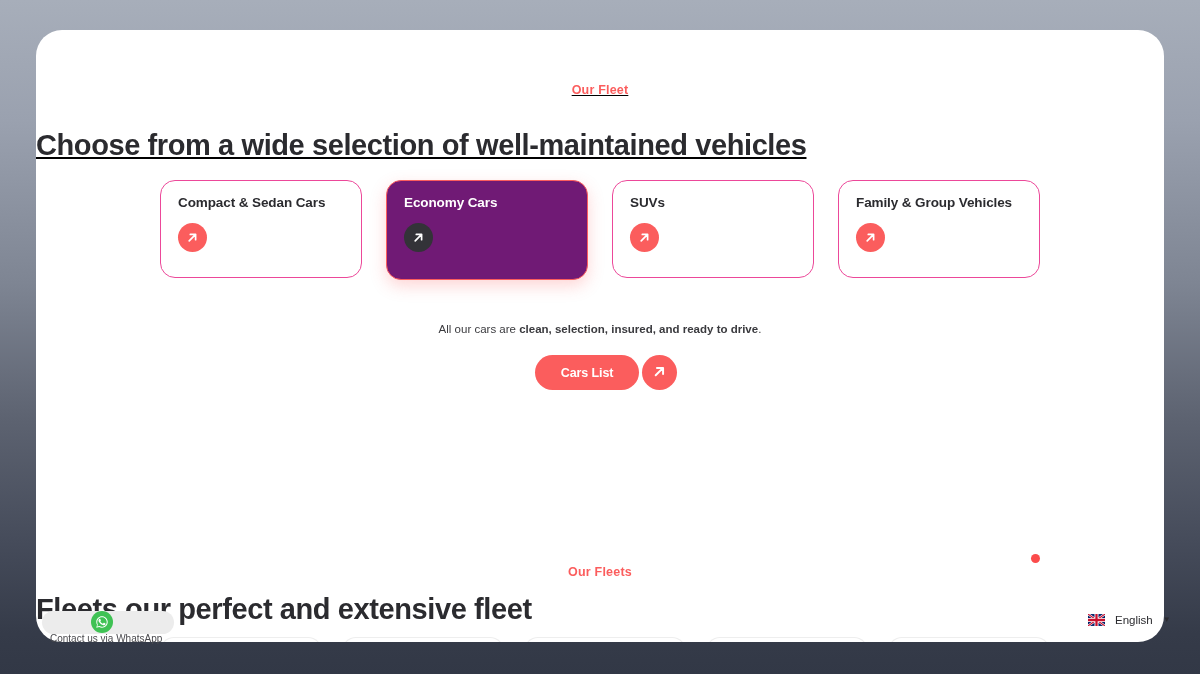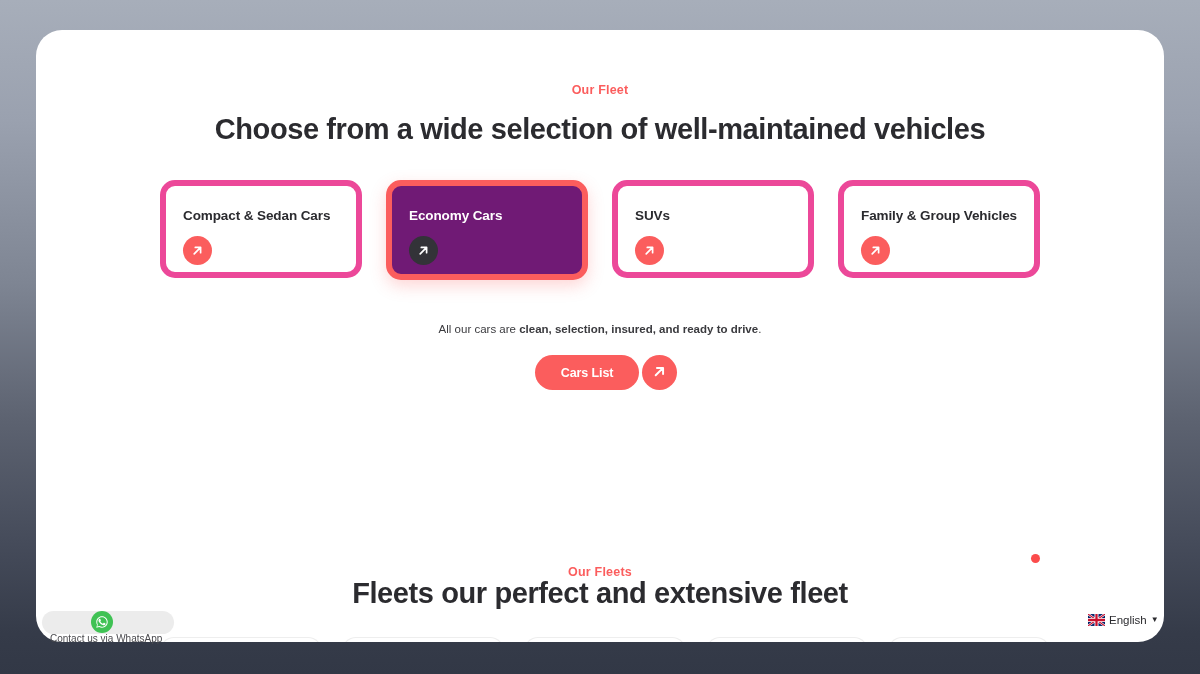--- a/index.html
+++ b/index.html
@@ -26,59 +26,59 @@
   
   .page-panel {
     position: absolute;
     left: 36px;
     top: 30px;
     width: 1128px;
     height: 612px;
     background: #ffffff;
     border-radius: 26px;
     overflow: hidden;
+    text-decoration: underline;
   }
 
   
   .section-eyebrow {
     text-align: center;
     color: #fb5d5d;
     font-size: 12.5px;
     font-weight: bold;
     letter-spacing: .2px;
   }
 
   .fleet-eyebrow { margin-top: 53px; }
 
   .section-title {
-    text-align: center;
     color: #2b2b2f;
     font-size: 29px;
     font-weight: bold;
     letter-spacing: -0.4px;
-    margin-top: 16px;
+    margin-top: 32px;
   }
 
   
   .category-row {
     position: absolute;
     left: 124px;
     top: 150px;
     width: 880px;
     display: flex;
     gap: 24px;
   }
 
   .category-card {
     width: 203px;
     height: 98px;
     border-radius: 15px;
     background: #ffffff;
-    border: 6px solid #ec4899;
-    padding: 22px 17px 0 17px;
+    border: 1px solid #ec4899;
+    padding: 14px 17px 0 17px;
     position: relative;
     cursor: pointer;
   }
 
   .category-card.active {
     background: #701a75;
     border-color: #fb5d5d;
     height: 100px;
     box-shadow: 0 6px 16px rgba(251, 93, 93, .25);
   }
@@ -236,21 +236,21 @@
     white-space: nowrap;
   }
 
   
   .lang-select {
     position: absolute;
     left: 1088px;
     top: 614px;
     display: flex;
     align-items: center;
-    gap: 4px;
+    gap: 10px;
     cursor: pointer;
     z-index: 20;
   }
 
   .flag-icon {
     width: 17px;
     height: 12px;
     flex: none;
     display: block;
   }

